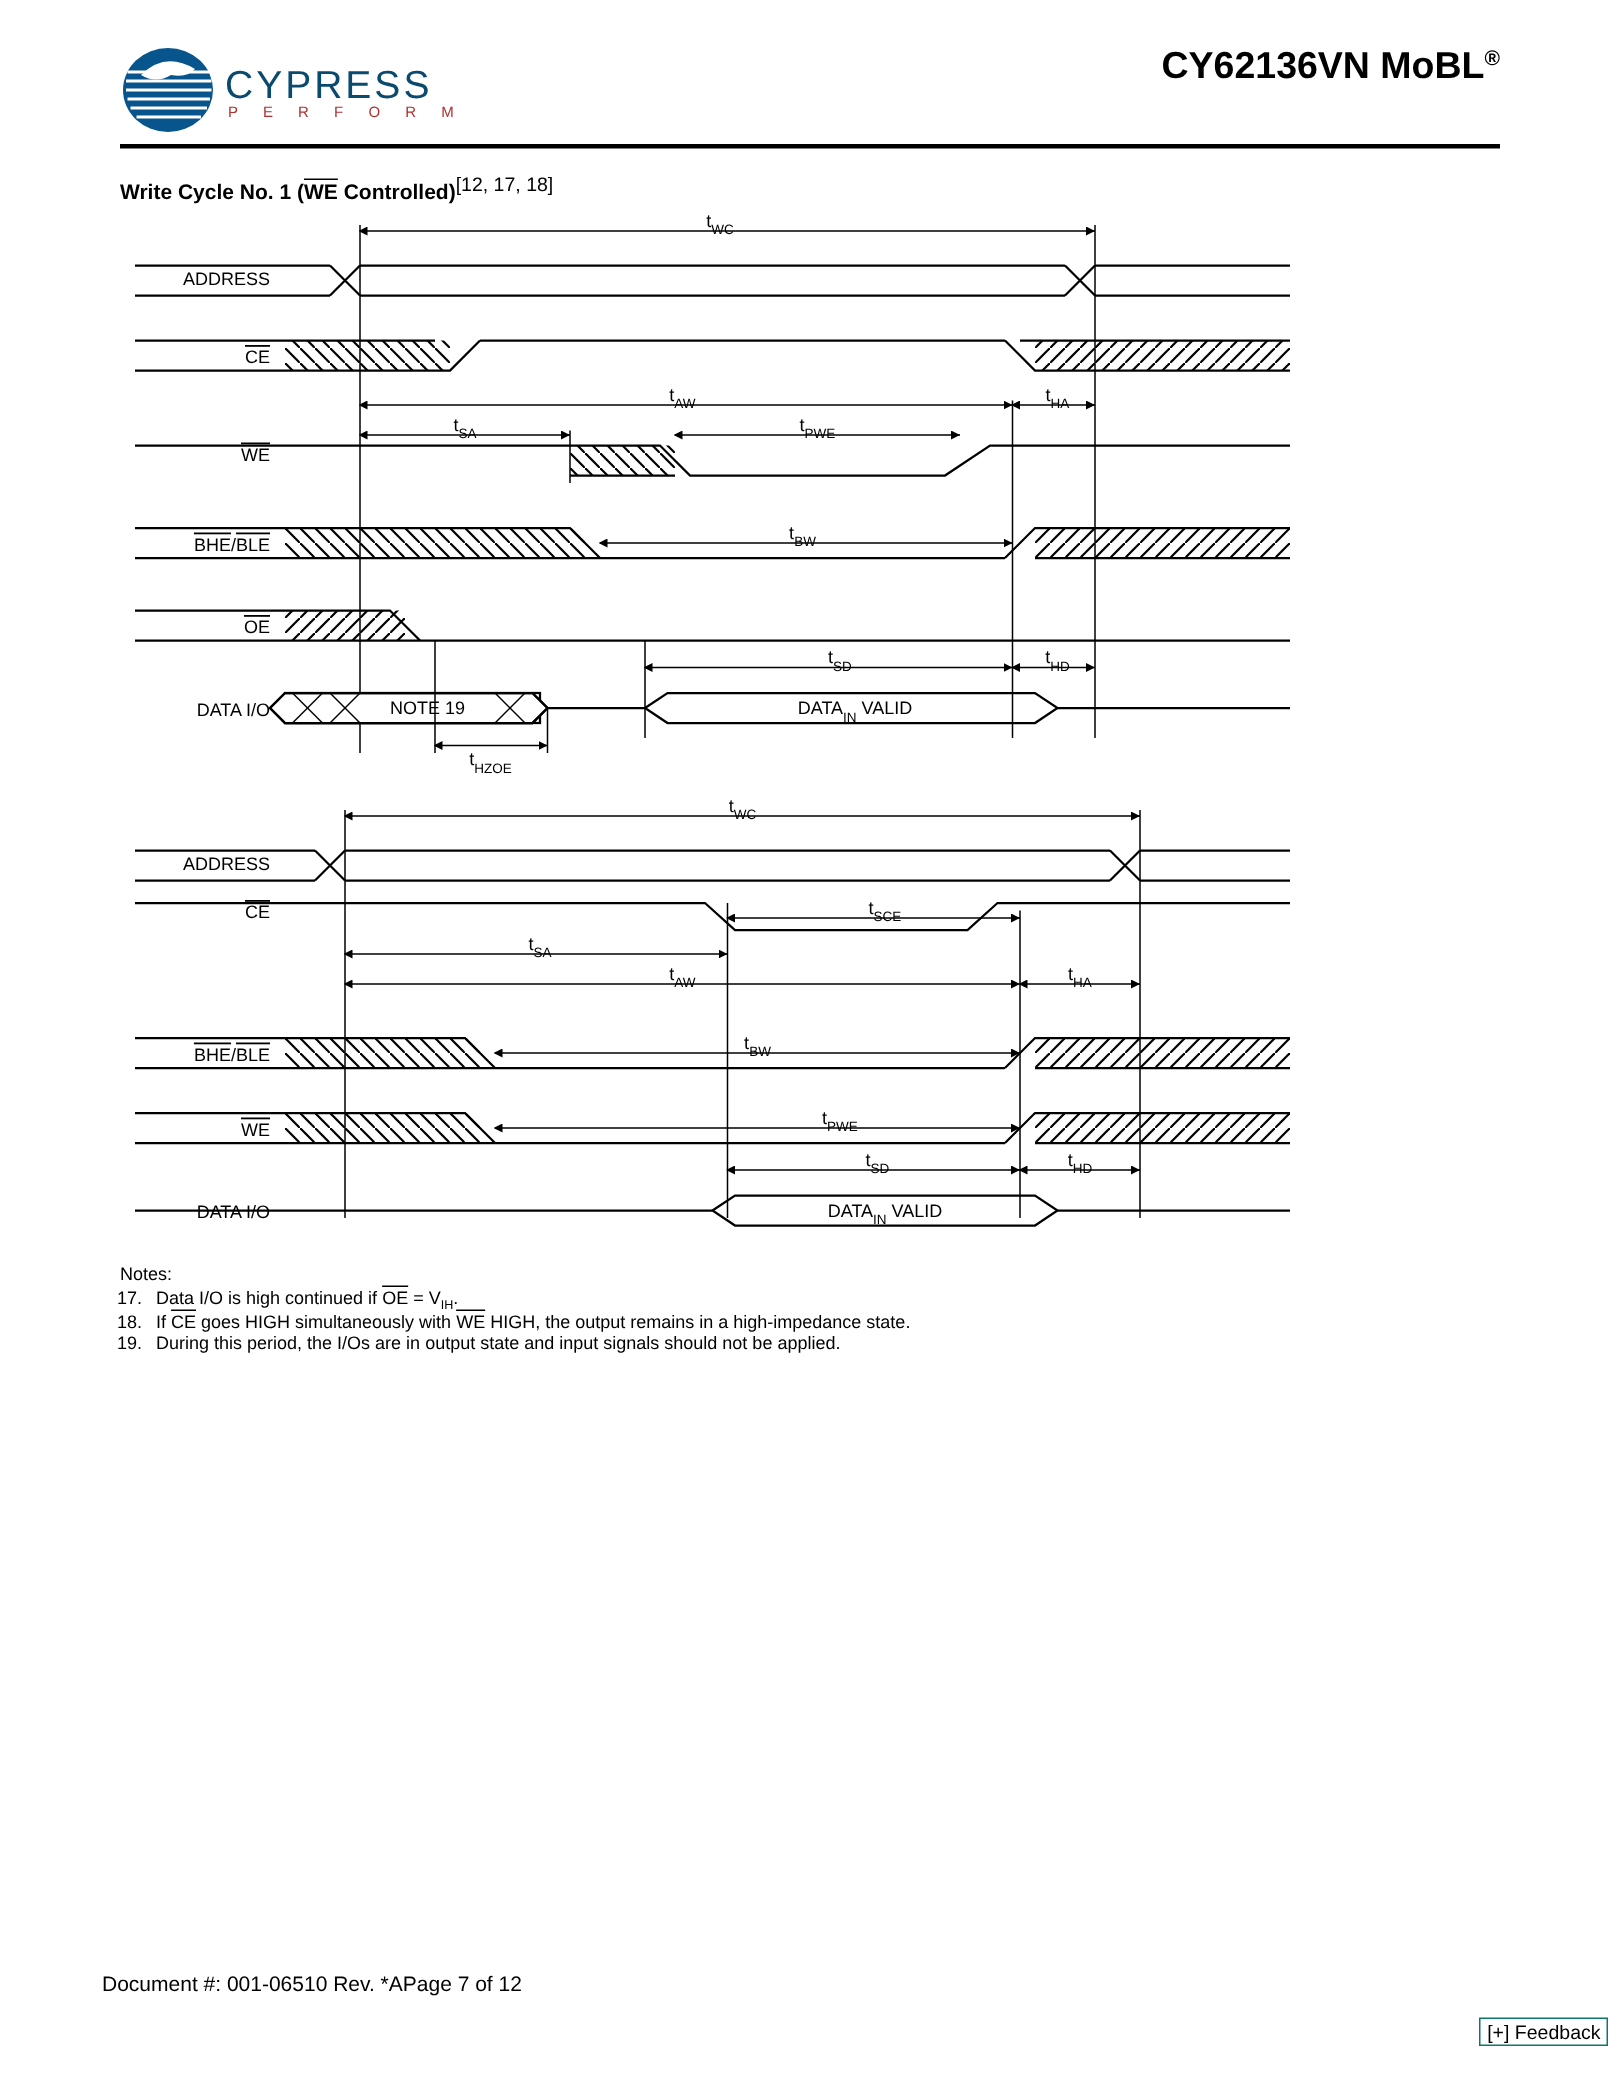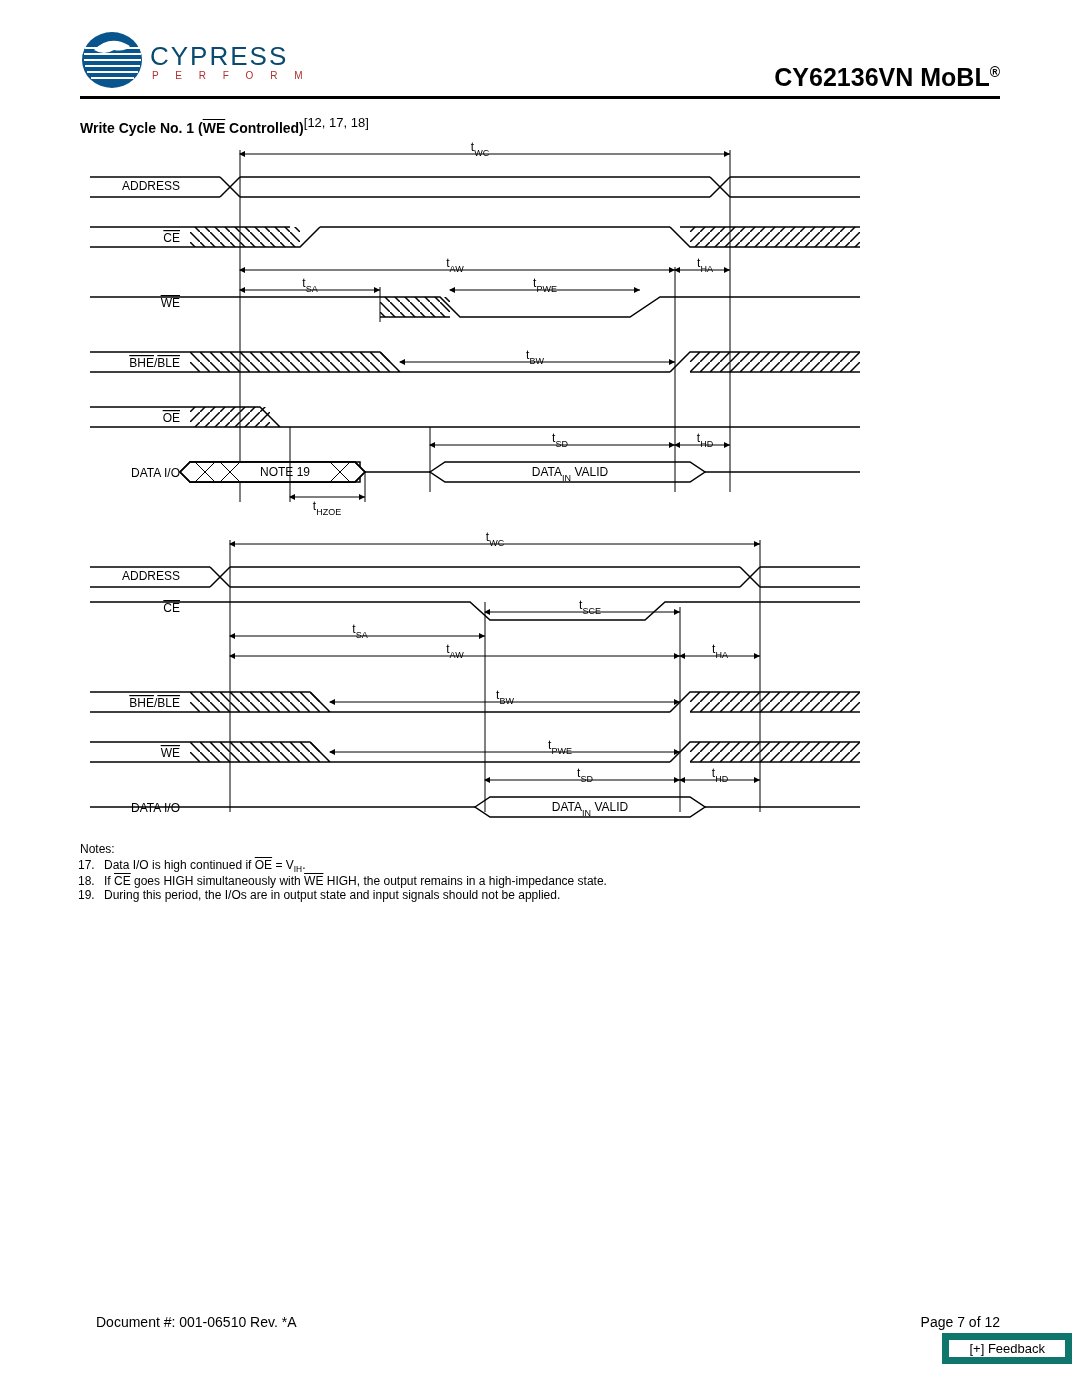--- a/index.html
+++ b/index.html
@@ -1,35 +1,35 @@
 <!DOCTYPE html>
 <html><head>
 <meta charset="utf-8">
 <style>
   body{margin:0;background:#fff;font-family:Arial,Helvetica,sans-serif;color:#000;width:1080px}
   .page{padding:30px 80px 20px 80px;position:relative;min-height:1320px}
-  .hdr{display:flex;align-items:flex-end;justify-content:space-between;margin-bottom:4px}
+  .hdr{display:flex;justify-content:space-between;margin-bottom:4px}
   .logo{display:flex;align-items:center}
   .logo-mark{display:inline-block}
   .logo-text{font-family:"Trebuchet MS",Arial,sans-serif;font-size:26px;color:#0a4a6e;letter-spacing:2px;font-weight:400}
   .logo-sub{font-size:10px;color:#b03030;letter-spacing:7px;margin-left:2px;margin-top:-2px}
   .part{font-size:25px;font-weight:700}
   .part sup{font-size:14px}
   .rule{height:3px;background:#000;margin:2px 0 16px 0}
   .sec-title{font-size:20px;font-weight:700}
   .cont{font-size:15px;font-weight:400}
   .sub-title{font-size:14px;font-weight:700;margin:4px 0 6px 0}
   .over{text-decoration:overline}
   sup.refs{font-size:13px;font-weight:400}
   .diagram{display:block;margin:0 auto 10px 10px}
   .notes-hdr{font-size:12px;font-weight:400;margin-top:8px}
   .notes{font-size:12px;margin:2px 0 0 0;padding-left:18px}
   .notes li{margin:0;padding-left:6px}
-  .footer{position:absolute;bottom:40px;left:96px;right:80px;display:flex;justify-content:space-between;font-size:14px}
-  .fb{position:absolute;bottom:6px;right:8px;font-size:13px;border:7px solid #0f766e;padding:1px 20px}
+  .footer{position:absolute;bottom:40px;left:68px;right:80px;display:flex;justify-content:flex-start;font-size:14px}
+  .fb{position:absolute;bottom:6px;right:8px;font-size:13px;border:1px solid #0f766e;padding:1px 4px}
   sub{font-size:70%}
 </style>
 </head>
 <body>
 
 <div class="page">
 
   <div class="hdr">
     <div class="logo">
       <svg class="logo-mark" width="70" height="62" viewBox="0 0 70 62">

